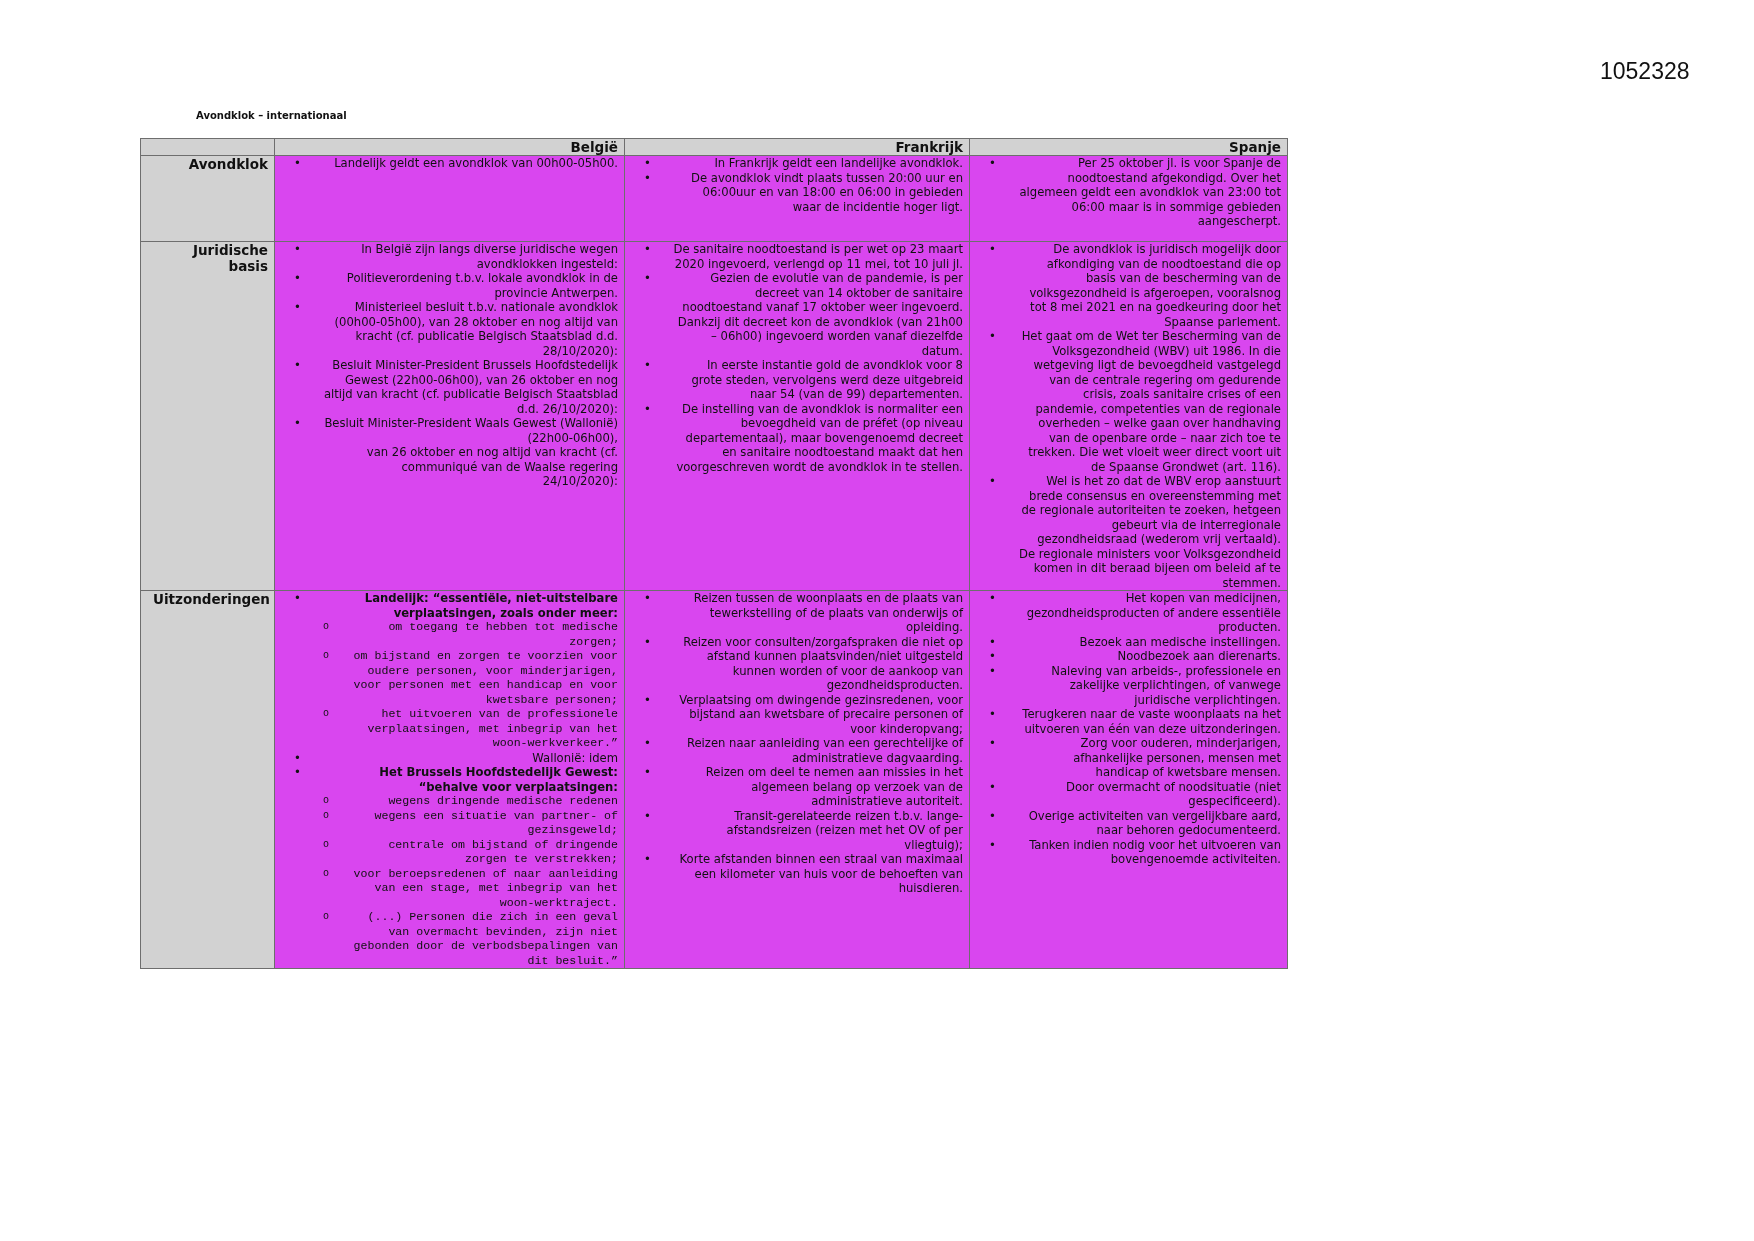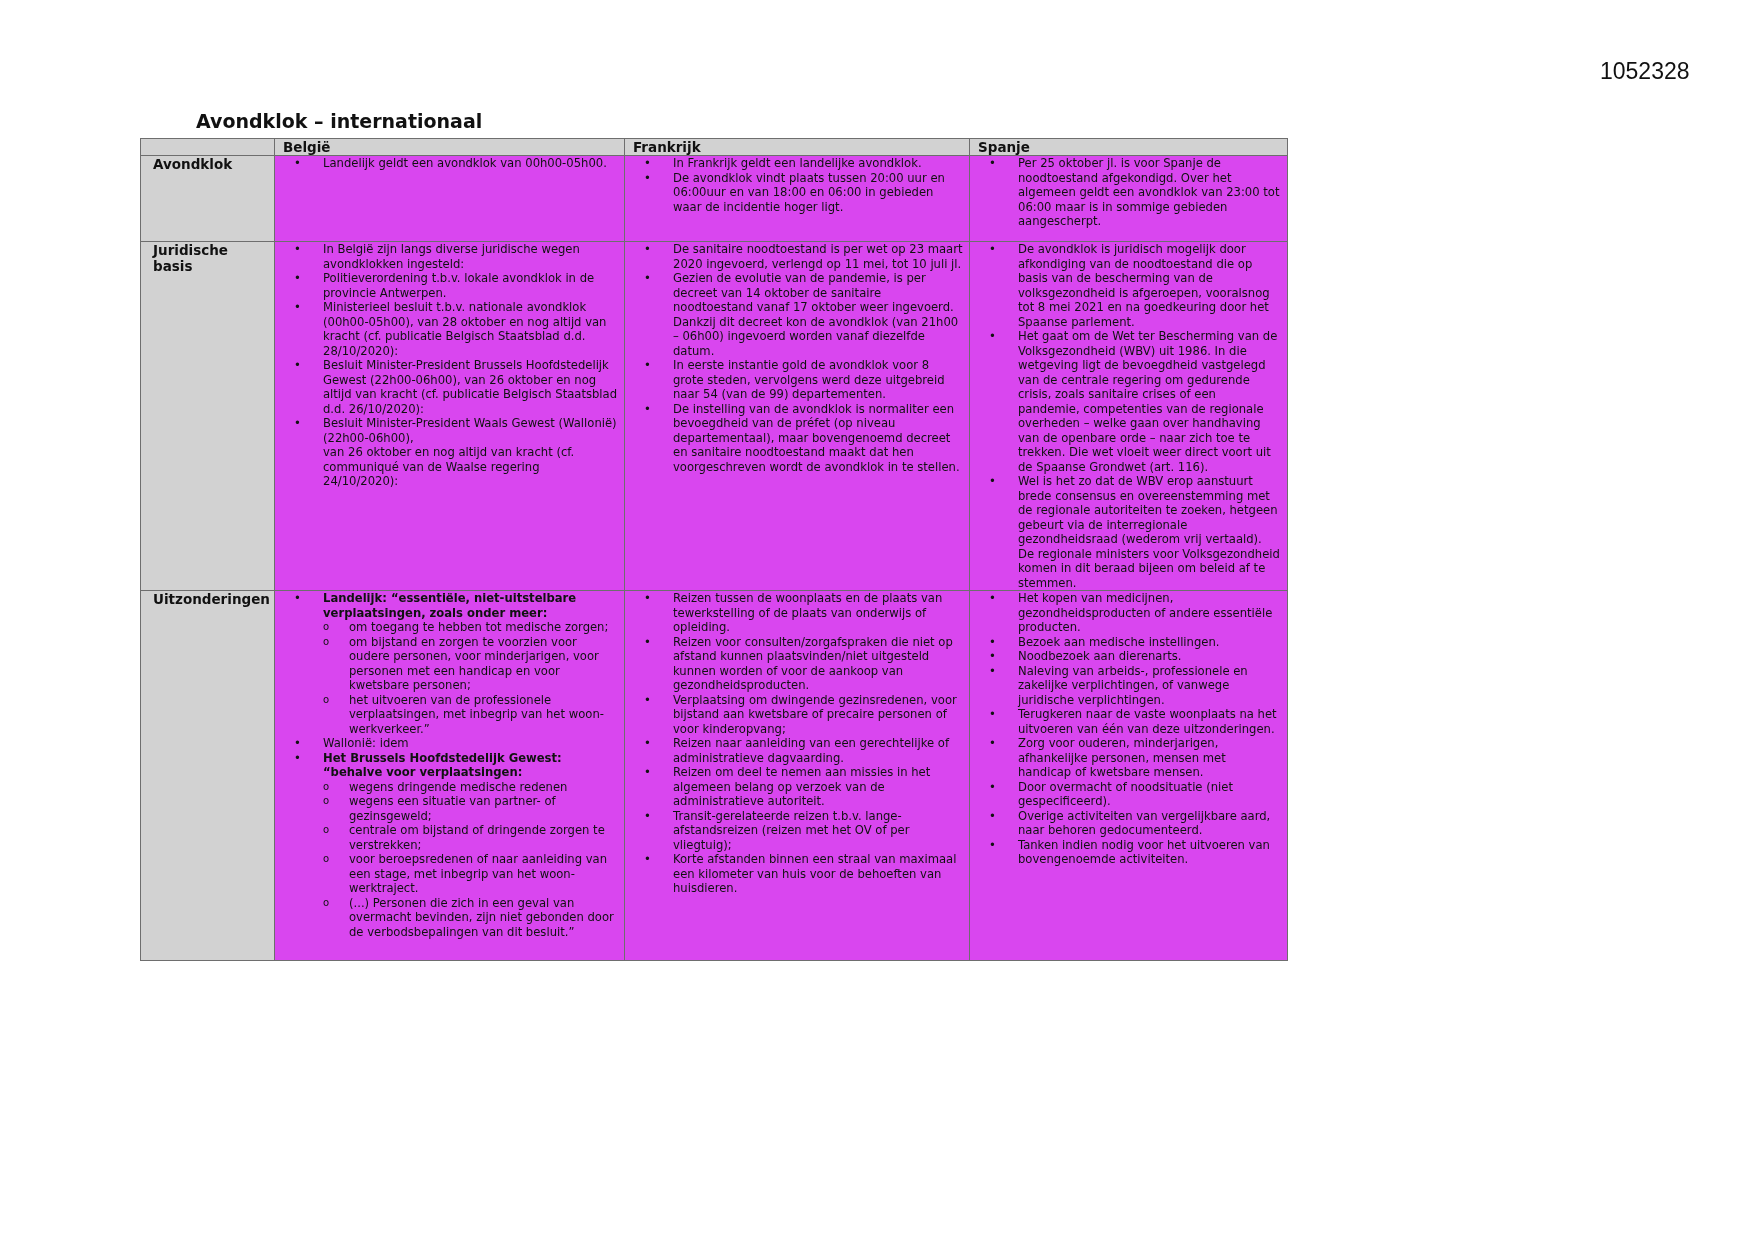--- a/index.html
+++ b/index.html
@@ -1,28 +1,28 @@
 <!DOCTYPE html>
 <html><head>
 <meta charset="utf-8">
 <style>
   html, body { margin: 0; padding: 0; background: #ffffff; }
   body { width: 1754px; height: 1241px; position: relative; overflow: hidden; font-family: "DejaVu Sans", sans-serif; color: #111; }
   .docnum { position: absolute; left: 1600px; top: 58px; font-family: "Liberation Sans", sans-serif; font-size: 23px; color: #111; }
-  .doctitle { position: absolute; left: 196px; top: 110px; font-family: "DejaVu Sans", sans-serif; font-weight: bold; font-size: 19px; }
+  .doctitle { position: absolute; left: 196px; top: 110px; font-family: "DejaVu Sans", sans-serif; font-weight: bold; font-size: 10px; }
   table.grid { position: absolute; left: 140px; top: 138px; width: 1147px; border-collapse: collapse; table-layout: fixed; font-size: 11.6px; line-height: 14.5px; }
-  table.grid td, table.grid th { border: 1.5px solid #6e6e6e; vertical-align: top; padding: 0 6px 0 12px; text-align: left; }
+  table.grid td, table.grid th { border: 1.5px solid #6e6e6e; vertical-align: top; padding: 0 6px 0 12px; text-align: right; }
   table.grid thead th { background: #d2d2d2; font-weight: bold; font-size: 13.5px; height: 16px; line-height: 16px; padding-left: 8px; }
   td.rowhead { background: #d2d2d2; font-weight: bold; font-size: 13.5px; line-height: 16px; padding-top: 1px; }
   td.cell { background: #d946ef; padding-top: 2px; }
   ul.b { list-style: none; margin: 0; padding: 0; }
   ul.b > li { position: relative; padding-left: 36px; }
   ul.b > li::before { content: "•"; position: absolute; left: 7px; top: 0; }
   ul.sub { list-style: none; margin: 0; padding: 0; margin-left: -36px; }
-  ul.sub > li { position: relative; padding-left: 62px; }
+  ul.sub > li { position: relative; padding-left: 62px; font-family: Liberation Mono, monospace; }
   ul.sub > li::before { content: "o"; position: absolute; left: 36px; top: 0; font-size: 10px; }
   .lead { display: block; font-weight: bold; }
 </style>
 </head>
 <body>
 
 <div class="docnum">1052328</div>
 <div class="doctitle">Avondklok – internationaal</div>
 
 <table class="grid">

